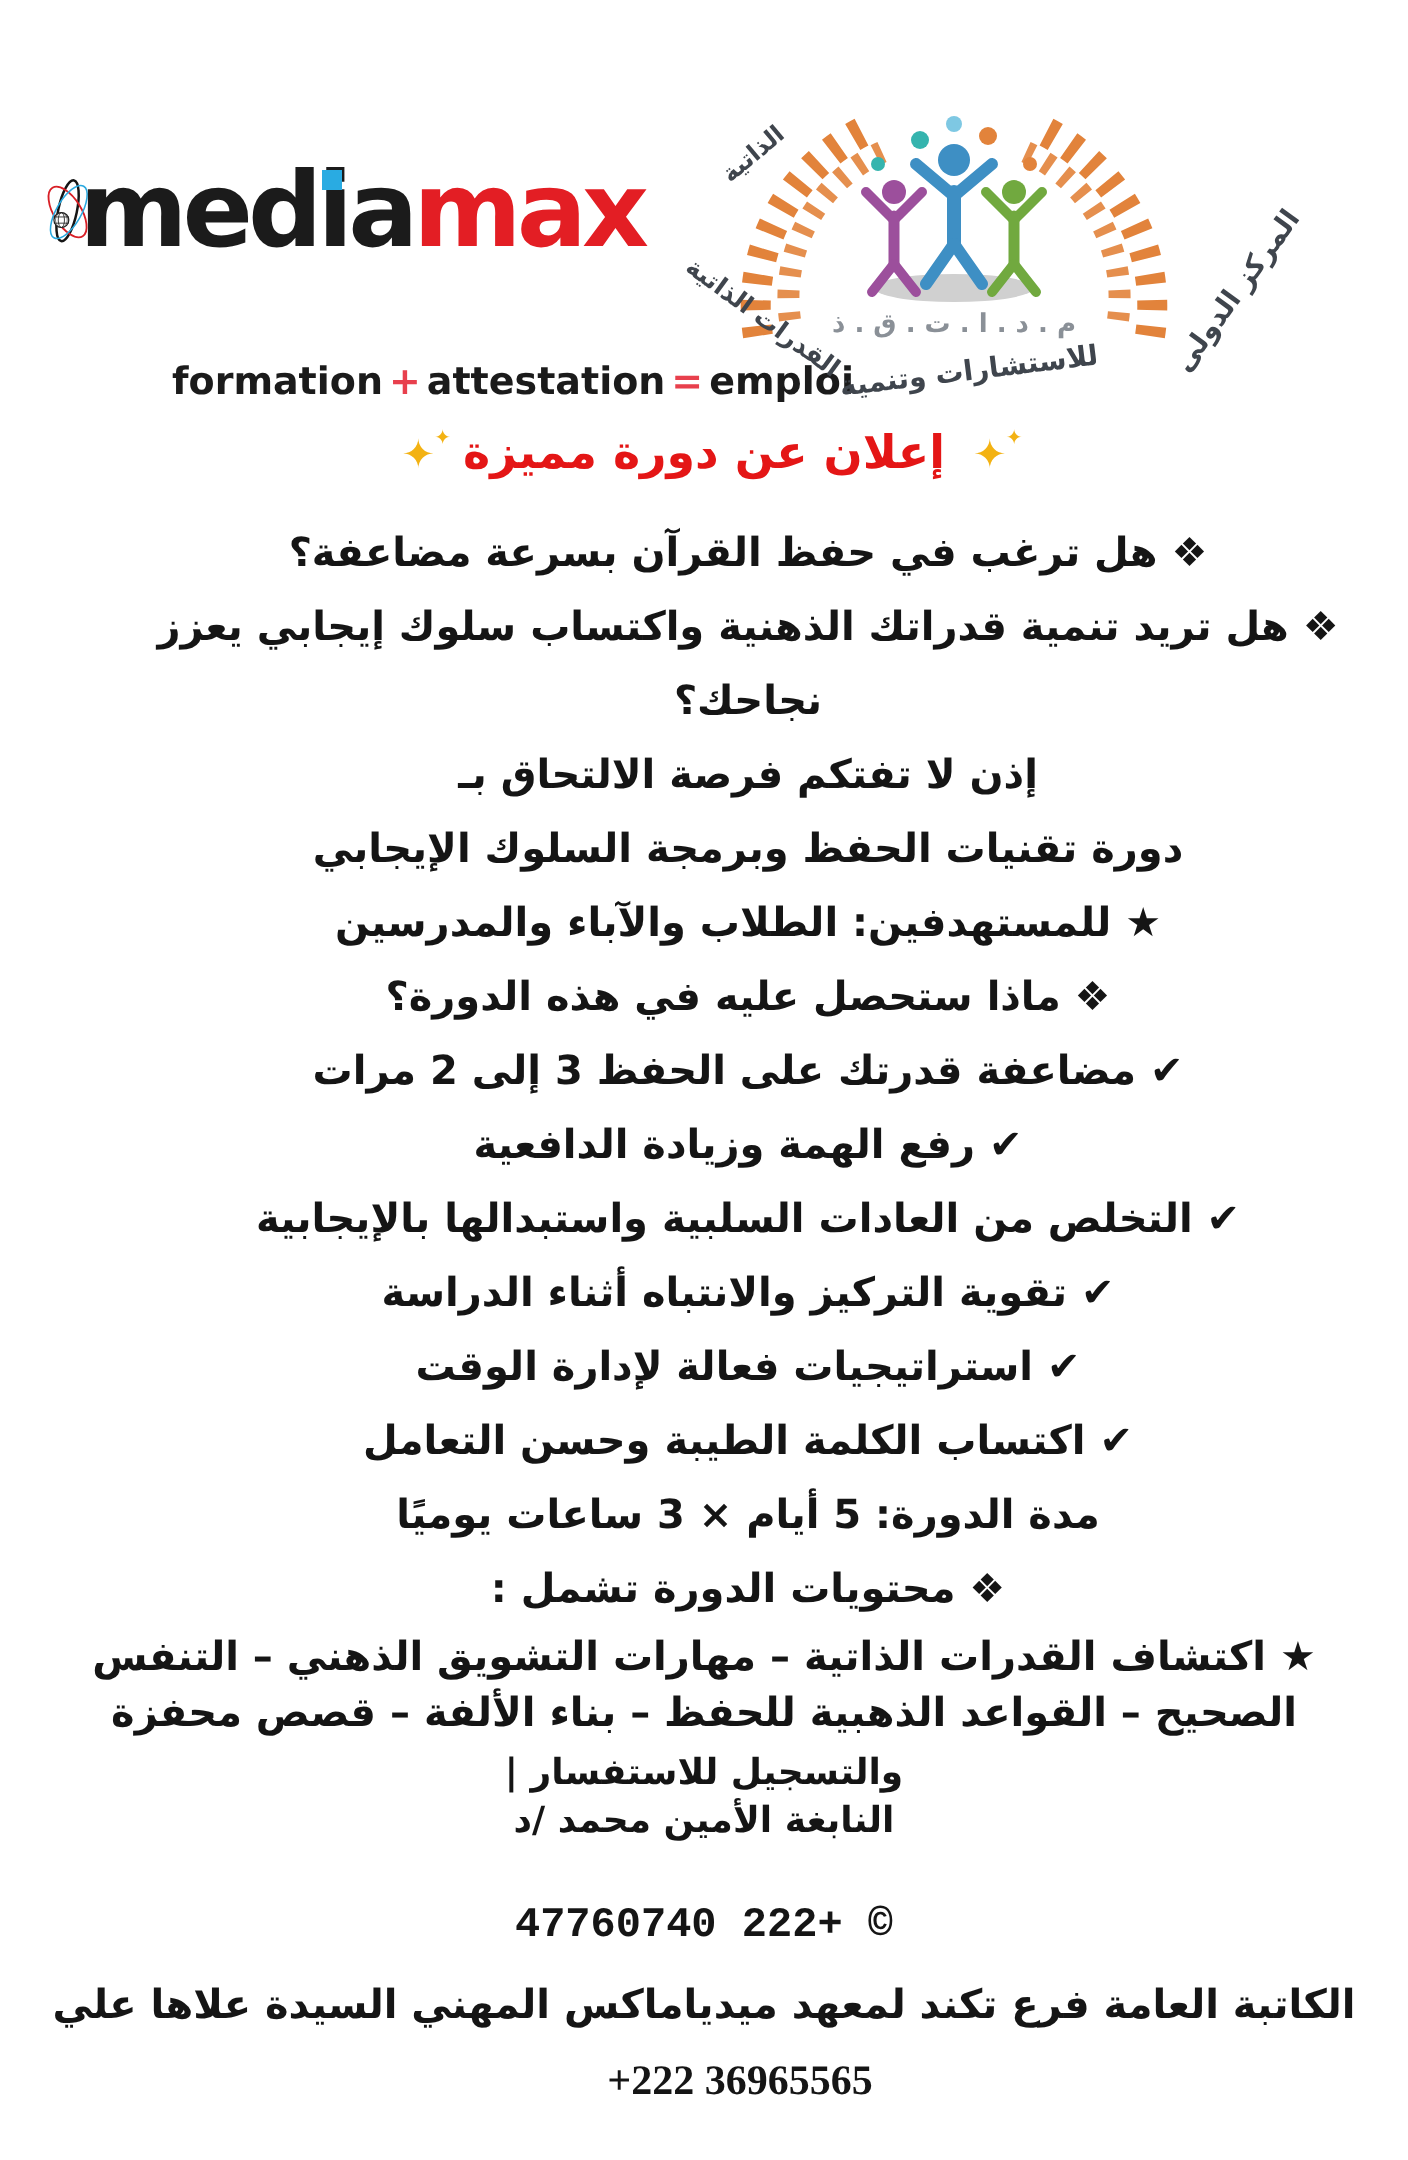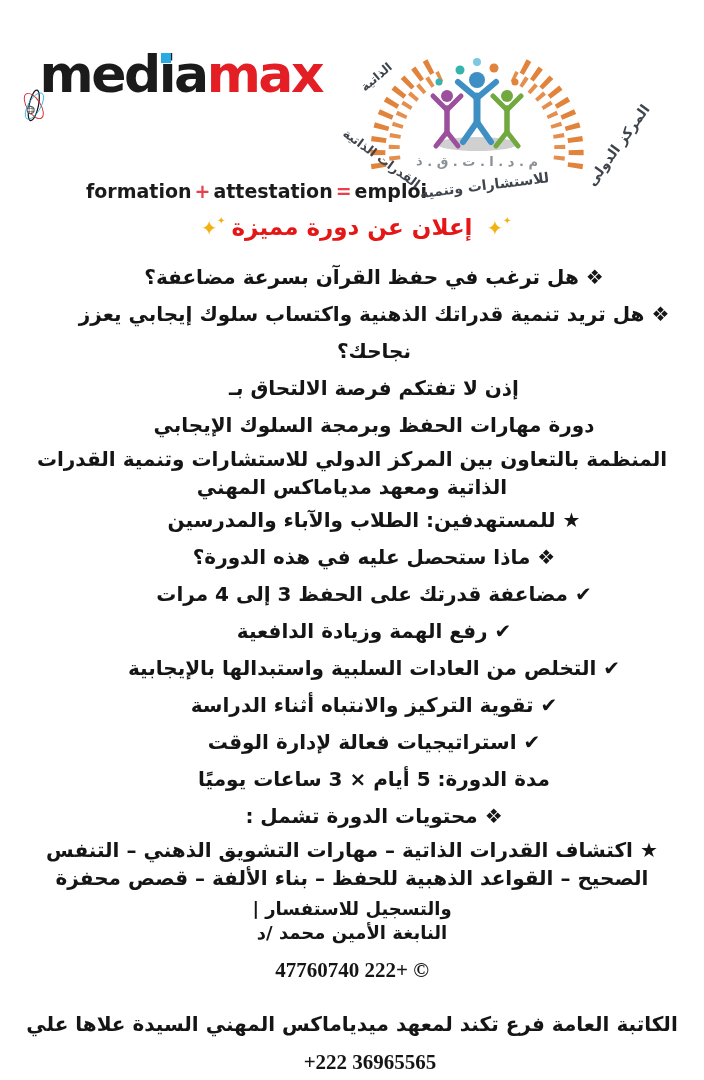--- a/index.html
+++ b/index.html
@@ -1,40 +1,40 @@
 <!DOCTYPE html>
 <html><head>
 <meta charset="utf-8">
 <style>
   html,body{margin:0;padding:0;background:#ffffff;}
   .page{position:relative;width:704px;height:1080px;background:#ffffff;overflow:hidden;
         font-family:"DejaVu Sans",sans-serif;color:#151515;}
   
   .header{position:absolute;top:0;left:0;width:704px;height:210px;}
   .mm-logo{position:absolute;left:22px;top:48px;width:300px;}
-  .mm-row{display:flex;}
+  .mm-row{display:flex;align-items:center;}
   .mm-brand{font-weight:bold;font-size:52px;letter-spacing:-2.5px;line-height:1;margin-left:-6px;white-space:nowrap;}
   .mm-brand .blk{color:#1b1b1b;}
   .mm-brand .red{color:#e31e24;}
   .bi{position:relative;display:inline-block;}
   .bi::after{content:"";position:absolute;left:50%;transform:translateX(-50%);
              top:5px;width:10px;height:10px;background:#29abe2;}
   .mm-tagline{margin:16px 0 0 64px;font-weight:bold;font-size:19px;color:#1b1b1b;white-space:nowrap;}
   .mm-tagline .op{color:#e8404d;padding:0 3px;}
   .intl-logo{position:absolute;left:322px;top:40px;}
   
   .content{position:absolute;top:208px;left:0;width:704px;text-align:center;}
   .title-row{font-weight:bold;font-size:23px;color:#e41616;line-height:38px;margin-bottom:12px;}
   .sparkle{position:relative;display:inline-block;color:#f3b213;font-size:20px;margin:0 6px;}
   .sparkle .sp2{position:absolute;top:-7px;right:-8px;font-size:10px;}
   .line{font-size:20px;font-weight:bold;line-height:37px;color:#151515;padding-left:44px;}
   .wrap{max-width:645px;margin:0 auto;line-height:28px;padding:1px 0;}
   .contact{margin-top:4px;font-size:18px;font-weight:bold;line-height:24px;}
-  .phone{font-family:Liberation Serif, serif;font-weight:bold;font-size:21px;line-height:34px;margin-top:8px;}
-  .secretary{font-size:20px;font-weight:bold;line-height:38px;margin-top:18px;}
+  .phone{font-family:Liberation Mono, monospace;font-weight:bold;font-size:21px;line-height:34px;margin-top:24px;}
+  .secretary{font-size:20px;font-weight:bold;line-height:38px;margin-top:2px;}
   .phone2{font-family:"Liberation Serif",serif;font-weight:bold;font-size:21px;line-height:38px;padding-left:36px;}
 </style>
 </head>
 <body>
 
 <div class="page">
 
   <div class="header">
 
     <div class="mm-logo">
@@ -113,29 +113,29 @@
 
     <div class="title-row">
       <span class="sparkle"><span>✦</span><span class="sp2">✦</span></span>
       <span>إعلان عن دورة مميزة</span>
       <span class="sparkle"><span>✦</span><span class="sp2">✦</span></span>
     </div>
 
     <div class="line">❖ هل ترغب في حفظ القرآن بسرعة مضاعفة؟</div>
     <div class="line">❖ هل تريد تنمية قدراتك الذهنية واكتساب سلوك إيجابي يعزز نجاحك؟</div>
     <div class="line">إذن لا تفتكم فرصة الالتحاق بـ</div>
-    <div class="line">دورة مهارات الحفظ وبرمجة السلوك الإيجابي</div>
-    <div class="line wrap">المنظمة بالتعاون بين المركز الدولي للاستشارات وتنمية القدرات الذاتية ومعهد مدياماكس المهني</div>
+    <div class="line">دورة تقنيات الحفظ وبرمجة السلوك الإيجابي</div>
     <div class="line">★ للمستهدفين: الطلاب والآباء والمدرسين</div>
     <div class="line">❖ ماذا ستحصل عليه في هذه الدورة؟</div>
-    <div class="line">✔ مضاعفة قدرتك على الحفظ 3 إلى 4 مرات</div>
+    <div class="line">✔ مضاعفة قدرتك على الحفظ 3 إلى 2 مرات</div>
     <div class="line">✔ رفع الهمة وزيادة الدافعية</div>
     <div class="line">✔ التخلص من العادات السلبية واستبدالها بالإيجابية</div>
     <div class="line">✔ تقوية التركيز والانتباه أثناء الدراسة</div>
     <div class="line">✔ استراتيجيات فعالة لإدارة الوقت</div>
+    <div class="line">✔ اكتساب الكلمة الطيبة وحسن التعامل</div>
     <div class="line">مدة الدورة: 5 أيام × 3 ساعات يوميًا</div>
     <div class="line">❖ محتويات الدورة تشمل  :</div>
     <div class="line wrap">★ اكتشاف القدرات الذاتية – مهارات التشويق الذهني – التنفس الصحيح – القواعد الذهبية للحفظ – بناء الألفة – قصص محفزة</div>
 
     <div class="contact">
       <div dir="ltr">| للاستفسار‎ والتسجيل</div>
       <div dir="ltr">د/‎ محمد‎ الأمين‎ النابغة</div>
     </div>
     <div class="phone" dir="rtl">© +222 47760740</div>
     <div class="secretary">الكاتبة العامة فرع تكند لمعهد ميدياماكس المهني السيدة علاها علي</div>

